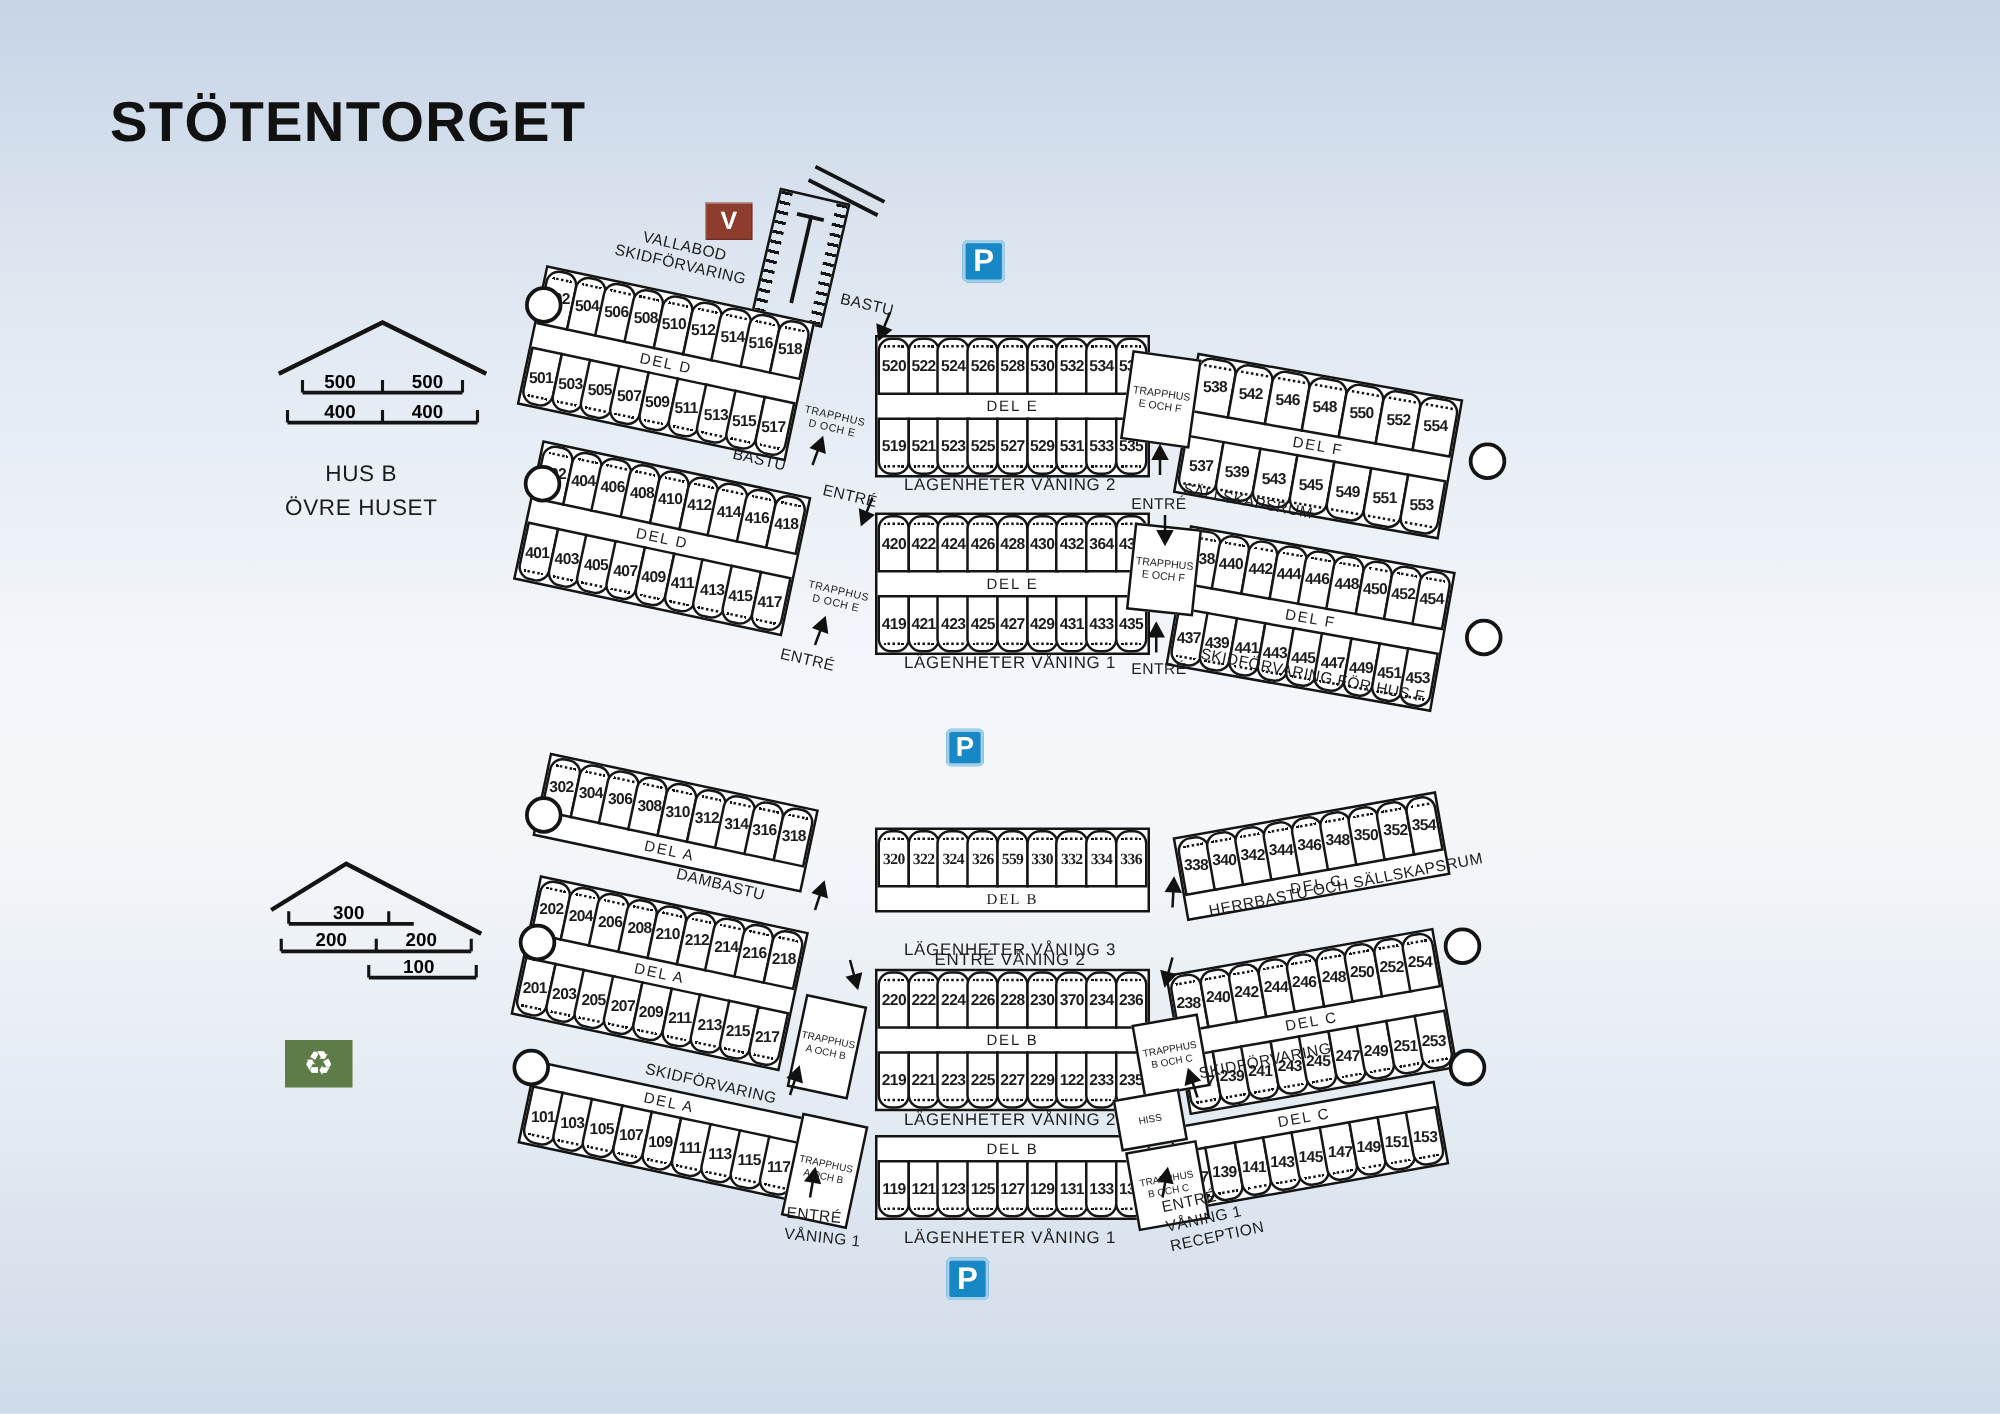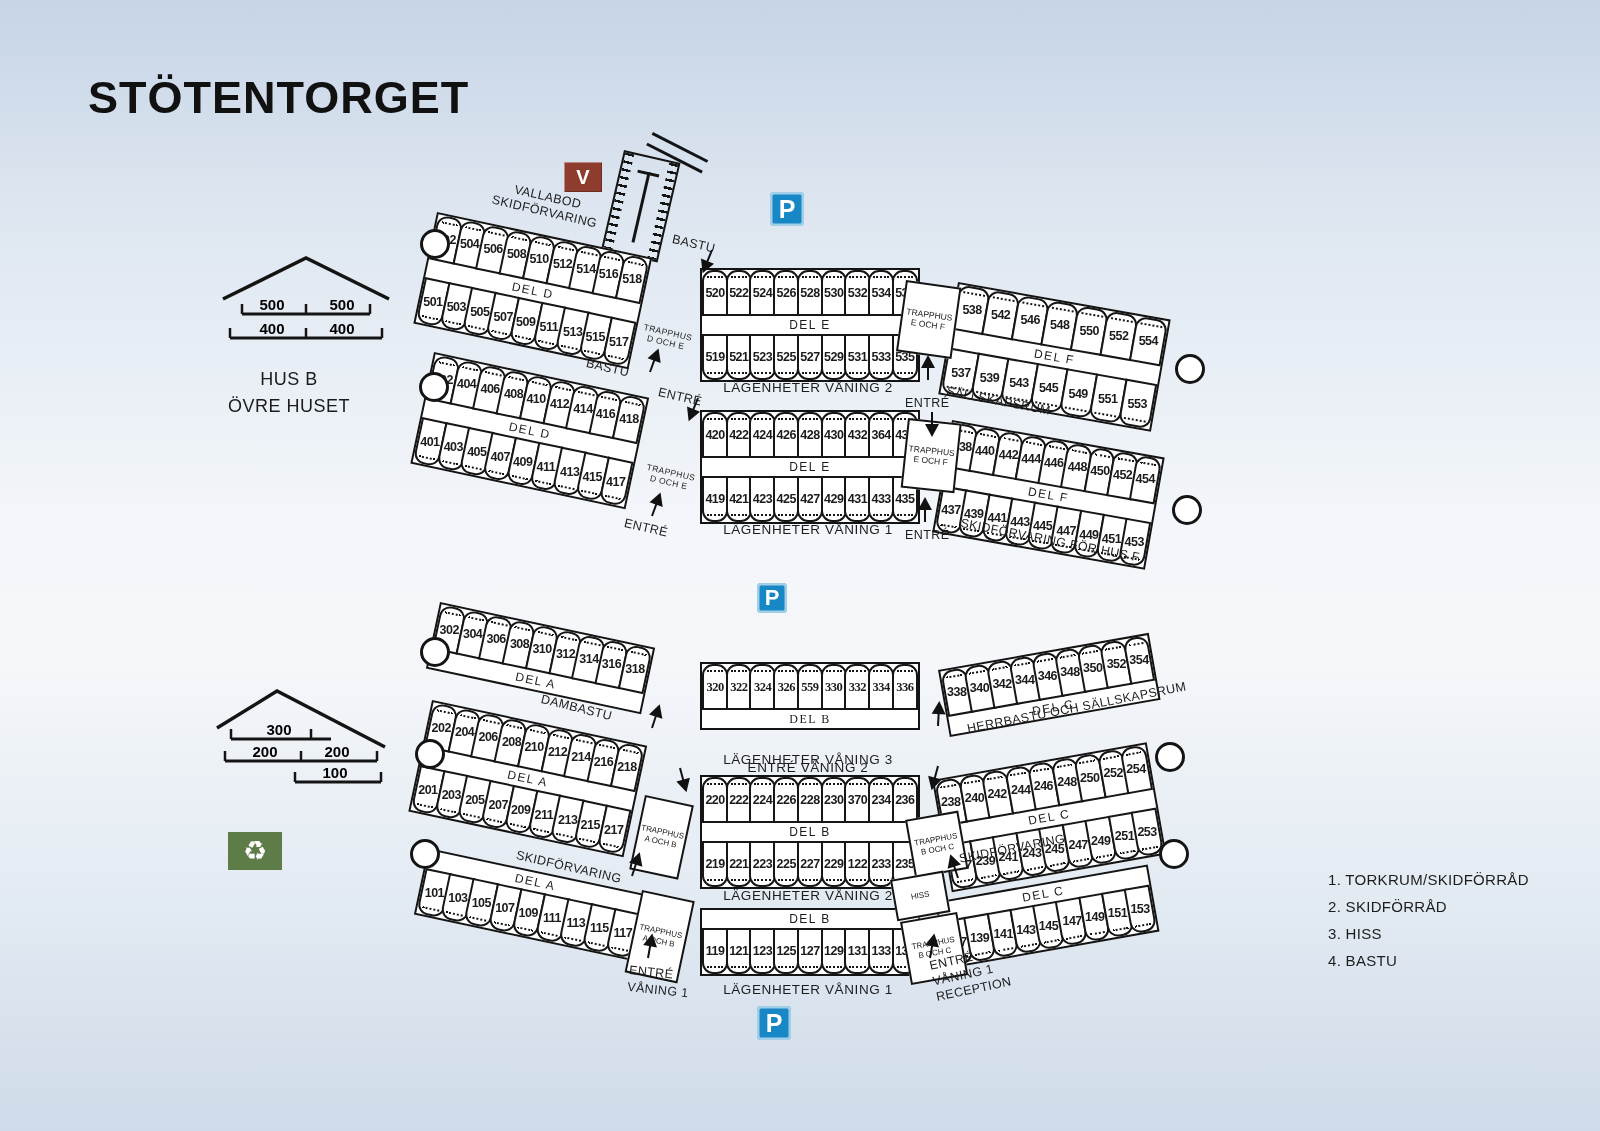--- a/index.html
+++ b/index.html
@@ -968,20 +968,14 @@
   <div class="port" style="left:420px;top:229px;"></div>
   <div class="port" style="left:419px;top:372px;"></div>
   <div class="port" style="left:1175px;top:354px;"></div>
   <div class="port" style="left:1172px;top:495px;"></div>
   <div class="port" style="left:420px;top:637px;"></div>
   <div class="port" style="left:415px;top:739px;"></div>
   <div class="port" style="left:410px;top:839px;"></div>
   <div class="port" style="left:1155px;top:742px;"></div>
   <div class="port" style="left:1159px;top:839px;"></div>
 
-  <div class="legend">
-    <div>1. TORKRUM/SKIDFÖRRÅD</div>
-    <div>2. SKIDFÖRRÅD</div>
-    <div>3. HISS</div>
-    <div>4. BASTU</div>
-  </div>
 
 </div>
 
 </body></html>

